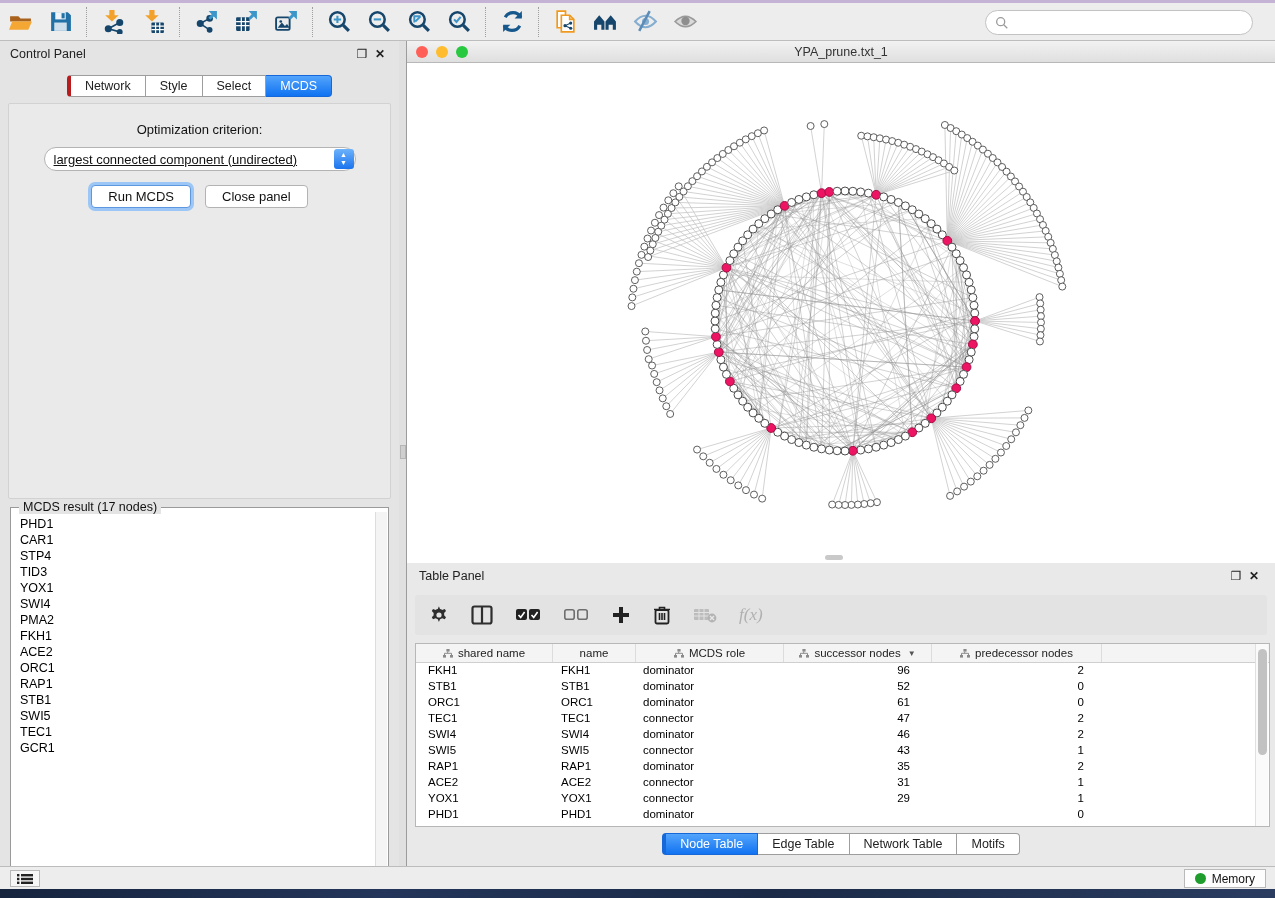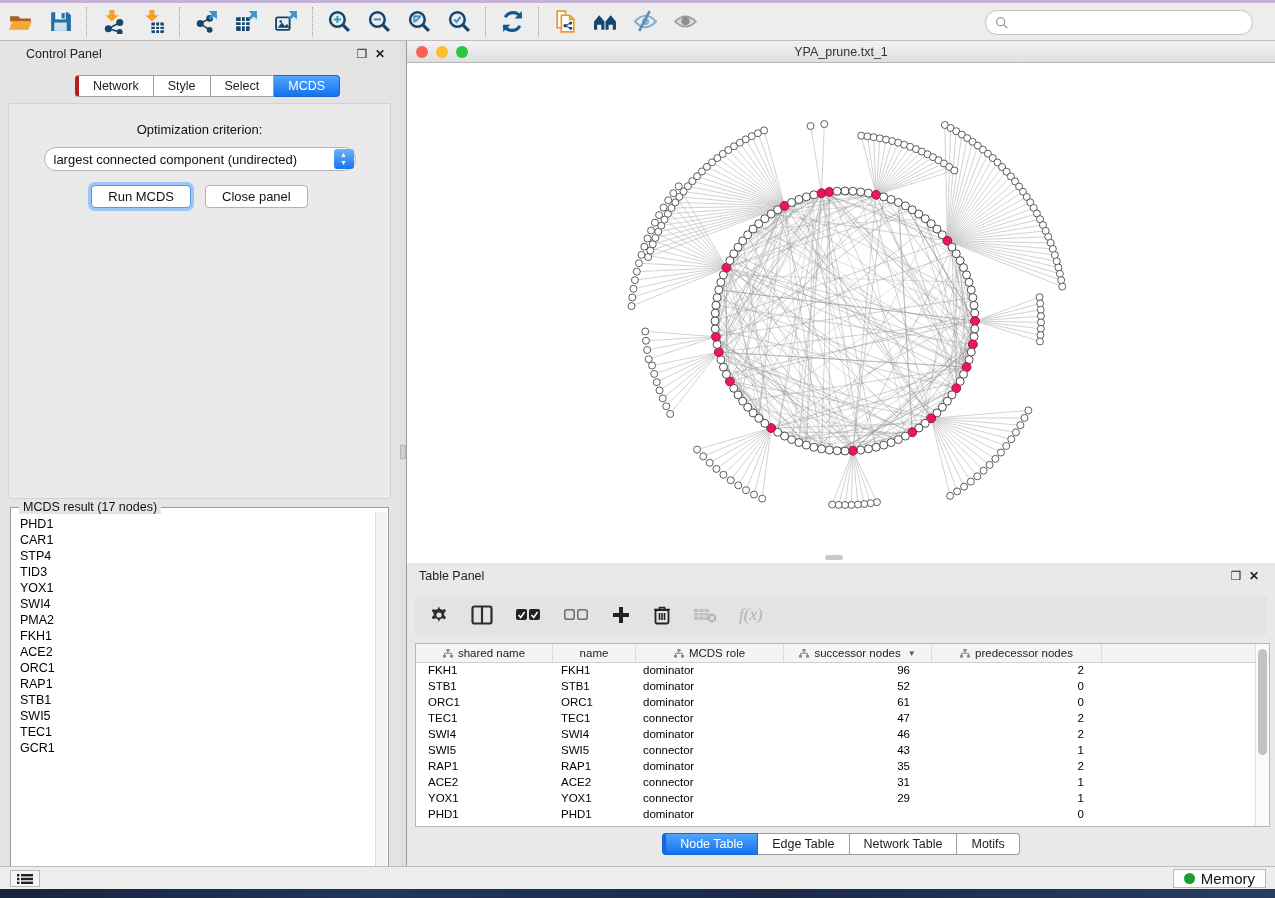--- a/index.html
+++ b/index.html
@@ -16,37 +16,37 @@
   .toolbar { position:absolute; left:0; top:3px; width:1275px; height:38px; background:#ededed;
     border-bottom:1px solid #bdbdbd; display:flex; align-items:center; }
   .tb-btn { width:40px; height:32px; display:flex; align-items:center; justify-content:center; }
   .tb-sep { width:1px; height:30px; margin:0 6px; border-left:1px dotted #9f9f9f; }
   .tb-btn svg { width:25px; height:25px; }
   .searchbox { position:absolute; right:22px; top:7px; width:268px; height:25px; background:#fff;
     border:1px solid #c2c2c2; border-radius:13px; display:flex; align-items:center; padding-left:9px; color:#999; }
   .searchbox input { border:none; outline:none; flex:1; font-size:12px; background:transparent; padding-left:5px; }
 
   
-  .control-panel { position:absolute; left:0; top:41px; width:399px; height:825px; background:#e4e4e4;padding-left:16px; }
+  .control-panel { position:absolute; left:0; top:41px; width:399px; height:825px; background:#e4e4e4; }
   .panel-titlebar { height:26px; display:flex; align-items:center; padding:0 10px; font-size:12.5px; color:#222; }
   .panel-titlebar .spacer { flex:1; }
   .wbtn { font-size:12px; color:#222; width:18px; text-align:center; cursor:default; }
   .ctab-row { display:flex; justify-content:center; margin-top:8px; }
   .seg { display:flex; }
   .seg .tab { font-size:12.5px; padding:3px 14px; background:#fff; border:1px solid #9e9e9e; border-left:none;
     color:#222; }
   .seg .tab:first-child { border-left:4px solid #b91c1c; border-radius:4px 0 0 4px; }
   .seg .tab:last-child { border-radius:0 4px 4px 0; }
   .seg .tab.sel { background:linear-gradient(#53a5fc,#1173f2); border-color:#1668d8; color:#fff; }
   .cp-pane { position:absolute; left:8px; top:62px; width:383px; height:396px; background:#eaeaea;
     border:1px solid #d2d2d2; border-radius:2px; }
   .opt-label { text-align:center; margin-top:18px; font-size:13px; color:#111; }
   .select { position:relative; margin:10px auto 0; width:312px; height:24px; background:#fff;
     border:1px solid #b3b3b3; border-radius:12px; font-size:13px; color:#111;
-    display:flex; align-items:center; padding-left:9px; }
+    display:flex; align-items:center; padding-left:9px;text-decoration:underline; }
   .select .stepper { position:absolute; right:1px; top:1px; width:20px; height:20px; border-radius:3px;
     background:linear-gradient(#6db2fb,#1a73ee); color:#fff; font-size:7px; line-height:8px;
     display:flex; flex-direction:column; align-items:center; justify-content:center; }
   .btn-row { display:flex; justify-content:center; gap:14px; margin-top:14px; }
   .pbtn { font-size:13px; color:#111; background:#fff; border:1px solid #b3b3b3; border-radius:4px;
     padding:3px 16px; }
   .pbtn.focused { box-shadow:0 0 0 3px #9cc6f5; border-color:#5c97e0; }
   .mcds-box { position:absolute; left:10px; top:466px; width:379px; height:372px; border:1px solid #9a9a9a;
     background:#fff; }
   .mcds-legend { position:absolute; left:8px; top:-8px; background:#e4e4e4; padding:0 4px; font-size:12.5px; color:#111; }
@@ -82,21 +82,21 @@
   .td { padding:1px 0 0 0; white-space:nowrap; overflow:hidden; }
   .vscroll { position:absolute; right:1px; top:0; width:13px; height:182px; background:#fafafa; border-left:1px solid #e0e0e0; }
   .vscroll .thumb { position:absolute; left:2px; top:5px; width:9px; height:106px; background:#c2c2c2; border-radius:5px; }
   .tp-tabs { position:absolute; left:0; top:270px; width:868px; display:flex; justify-content:center; }
 
   
   .statusbar { position:absolute; left:0; top:866px; width:1275px; height:23px; background:#ededed; border-top:1px solid #bcbcbc; }
   .list-btn { position:absolute; left:10px; top:3px; width:30px; height:17px; background:#f6f6f6; border:1px solid #b9b9b9;
     display:flex; align-items:center; justify-content:center; }
   .mem-btn { position:absolute; right:9px; top:2px; height:19px; background:#fdfdfd; border:1px solid #b9b9b9;
-    display:flex; align-items:center; gap:6px; padding:0 10px; font-size:15px; color:#111; }
+    display:flex; align-items:center; gap:6px; padding:0 10px; font-size:12px; color:#111; }
   .mem-dot { width:11px; height:11px; border-radius:50%; background:#1f9d2c; }
 </style>
 </head>
 <body>
 
 <div class="app">
   <div class="top-strip"></div>
 
   <div class="toolbar">
     <div class="tb-btn">

